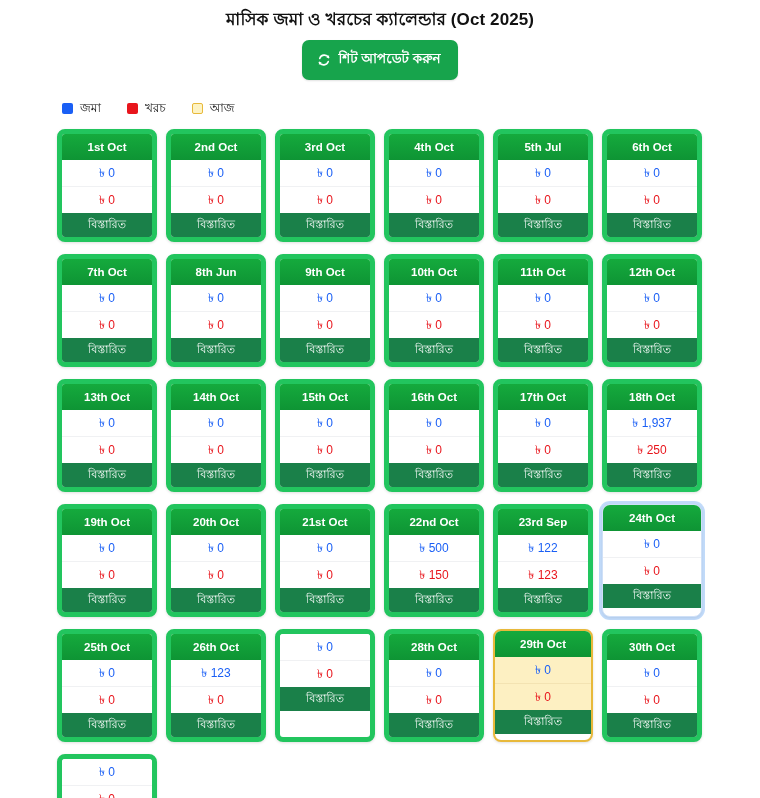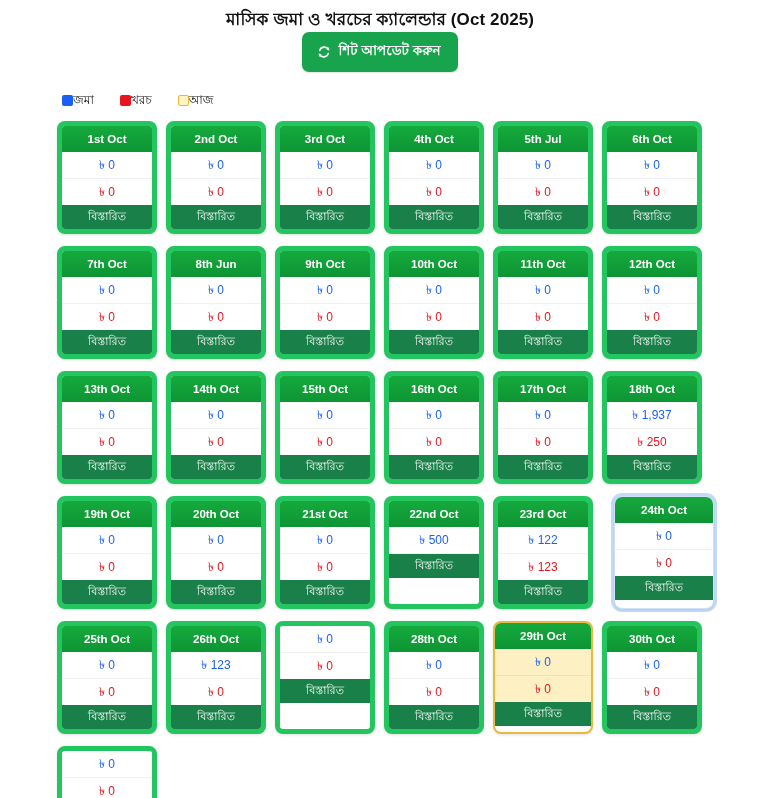--- a/index.html
+++ b/index.html
@@ -30,21 +30,21 @@
     font-weight: bold;
     color: #111111;
     letter-spacing: 0.1px;
     line-height: 24px;
   }
 
   .update-btn {
     display: inline-flex;
     align-items: center;
     gap: 7px;
-    margin-top: 0;
+    margin-top: 8px;
     background: #17a44c;
     color: #ffffff;
     border: none;
     border-radius: 7px;
     padding: 8px 17px 9px 15px;
     font-size: 13.5px;
     font-weight: bold;
     font-family: "Liberation Sans", "DejaVu Sans", sans-serif;
     cursor: pointer;
     box-shadow: 0 1px 2px rgba(0,0,0,0.12);
@@ -63,20 +63,21 @@
     display: flex;
     align-items: center;
     gap: 26px;
     padding-left: 62px;
     margin-top: 19px;
     height: 18px;
   }
   .legend-item {
     display: flex;
     align-items: center;
+    gap: 7px;
   }
   .legend-swatch {
     width: 11px;
     height: 11px;
     border-radius: 2px;
     display: inline-block;
   }
   .legend-swatch.deposit { background: #1a5ff5; }
   .legend-swatch.expense { background: #e8151c; }
   .legend-swatch.today   { background: #fdf3c4; border: 1px solid #e8b93b; }
@@ -104,21 +105,20 @@
     overflow: hidden;
     background: #ffffff;
     border: 5px solid #22c55e;
     box-shadow: 0 1px 3px rgba(0,0,0,0.13);
     position: relative;
   }
 
   .day-card.selected {
     border: 1px solid #cfe0f7;
     box-shadow: 0 0 0 3px rgba(120,175,245,0.45), 0 1px 3px rgba(0,0,0,0.13);
-    margin-left: 12px;
   }
 
   .day-card.today {
     border: 2px solid #e8b93b;
     box-shadow: 0 1px 3px rgba(0,0,0,0.13);
   }
 
   .card-header {
     background: linear-gradient(180deg, #15aa3d 0%, #0e9434 100%);
     color: #ffffff;
@@ -363,25 +363,26 @@
         <div class="card-body">
           <div class="amount-row deposit">৳ 0</div>
           <div class="amount-row expense">৳ 0</div>
         </div>
         <div class="card-footer">বিস্তারিত</div>
       </div>
       <div class="day-card">
         <div class="card-header">22nd Oct</div>
         <div class="card-body">
           <div class="amount-row deposit">৳ 500</div>
-        </div>
-        <div class="card-footer">বিস্তারিত</div>
-      </div>
-      <div class="day-card">
-        <div class="card-header">23rd Oct</div>
+          <div class="amount-row expense">৳ 150</div>
+        </div>
+        <div class="card-footer">বিস্তারিত</div>
+      </div>
+      <div class="day-card">
+        <div class="card-header">23rd Sep</div>
         <div class="card-body">
           <div class="amount-row deposit">৳ 122</div>
           <div class="amount-row expense">৳ 123</div>
         </div>
         <div class="card-footer">বিস্তারিত</div>
       </div>
       <div class="day-card selected">
         <div class="card-header">24th Oct</div>
         <div class="card-body">
           <div class="amount-row deposit">৳ 0</div>

